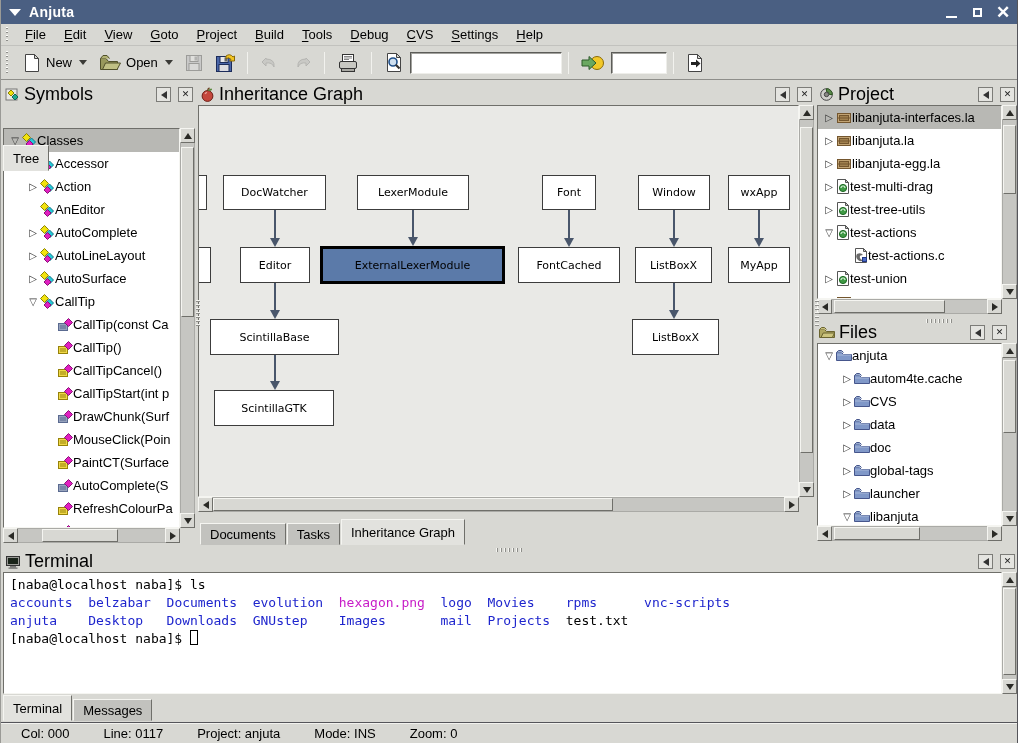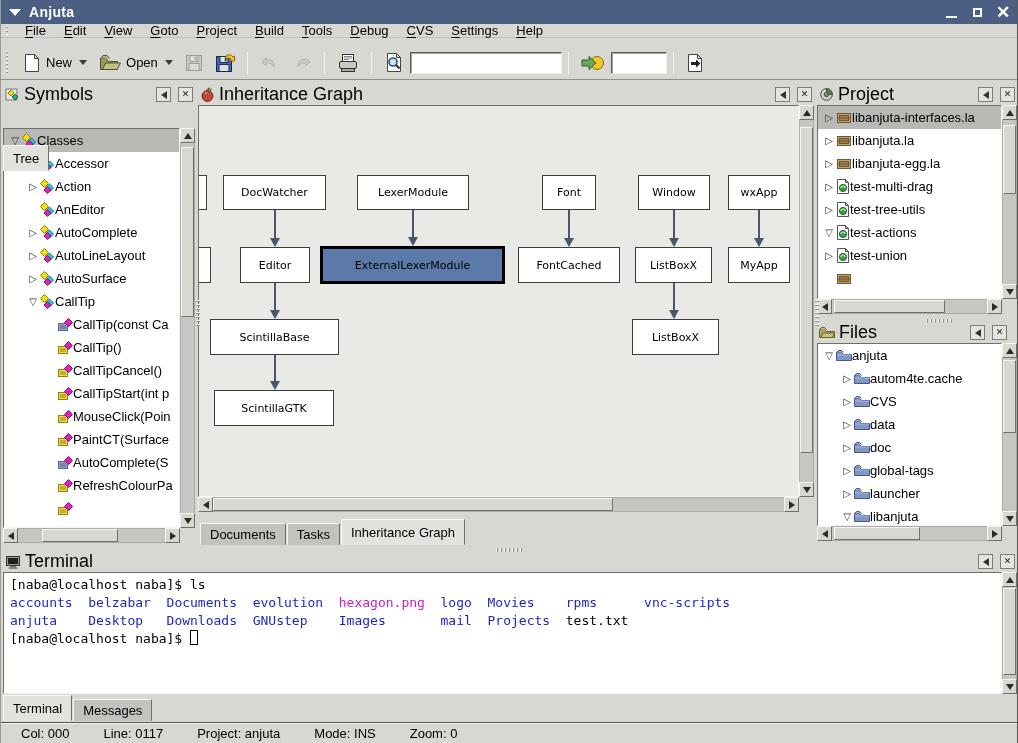--- a/index.html
+++ b/index.html
@@ -13,21 +13,21 @@
   .titlebar .win-menu { width:16px; height:16px; display:flex; align-items:center; justify-content:center; margin-right:6px; cursor:default; }
   .tri-down-w { width:0; height:0; border-left:6px solid transparent; border-right:6px solid transparent; border-top:7px solid #fff; }
   .title-text { font-weight:bold; font-size:14px; letter-spacing:.3px; }
   .title-controls { margin-left:auto; display:flex; align-items:center; gap:10px; }
   .tctl { color:#fff; width:16px; height:16px; display:flex; align-items:center; justify-content:center; font-size:13px; }
   .tctl.min { align-items:flex-end; }
   .tctl .bar { width:11px; height:2px; background:#fff; margin-bottom:2px; }
   .tctl .box { width:9px; height:9px; border:2px solid #fff; }
   .tctl.close { font-size:17px; font-weight:bold; }
 
-  .menubar { position:absolute; left:0; top:24px; width:100%; height:14px; background:#d8d8d3; display:flex; align-items:center; border-bottom:1px solid #c2c2be; }
+  .menubar { position:absolute; left:0; top:24px; width:100%; height:22px; background:#d8d8d3; display:flex; align-items:center; border-bottom:1px solid #c2c2be; }
   .grip-v { width:5px; height:70%; margin:0 5px; background-image:repeating-linear-gradient(#fdfdfa 0 1px,#8e8e8a 1px 2px, transparent 2px 4px); background-size:2px 100%; background-repeat:repeat-y; }
   .menu-item { padding:2px 9px; cursor:default; }
   .menu-item u { text-underline-offset:2px; }
 
   .toolbar { position:absolute; left:0; top:46px; width:100%; height:34px; background:#d8d8d3; display:flex; align-items:center; border-bottom:1px solid #8e8e8a; }
   .tbtn { display:flex; align-items:center; gap:4px; padding:3px 5px; border:1px solid transparent; border-radius:2px; cursor:default; }
   .tbtn .lbl { padding:0 1px; }
   .tbtn .dd { width:0; height:0; border-left:4px solid transparent; border-right:4px solid transparent; border-top:5px solid #3a3a36; margin-left:2px; }
   .tbtn.disabled { opacity:.45; filter:grayscale(.8); }
   .tsep { width:1px; height:22px; background:#9a9a96; border-right:1px solid #f2f2ee; margin:0 6px; }
@@ -382,20 +382,32 @@
             <span class="expander"></span>
             <span class="icon">
               <svg width="15" height="14" viewBox="0 0 15 14">
                 <rect x="0.5" y="5.5" width="9" height="7" fill="#f0d848" stroke="#96820a"></rect>
                 <line x1="2" y1="8" x2="8" y2="8" stroke="#96820a"></line>
                 <line x1="2" y1="10" x2="8" y2="10" stroke="#96820a"></line>
                 <polygon points="10.5,0.5 14.5,4.5 10.5,8.5 6.5,4.5" fill="#e020c0" stroke="#8a1078"></polygon>
               </svg>
             </span>
             <span class="tree-label">CallTipStart(int p</span>
+          </div>
+          <div class="tree-row" style="padding-left: 40px;">
+            <span class="expander"></span>
+            <span class="icon">
+              <svg width="15" height="14" viewBox="0 0 15 14">
+                <rect x="0.5" y="5.5" width="9" height="7" fill="#96a2bc" stroke="#5a6a90"></rect>
+                <line x1="2" y1="8" x2="8" y2="8" stroke="#5a6a90"></line>
+                <line x1="2" y1="10" x2="8" y2="10" stroke="#5a6a90"></line>
+                <polygon points="10.5,0.5 14.5,4.5 10.5,8.5 6.5,4.5" fill="#e020c0" stroke="#8a1078"></polygon>
+              </svg>
+            </span>
+            <span class="tree-label">DrawChunk(Surf</span>
           </div>
           <div class="tree-row" style="padding-left: 40px;">
             <span class="expander"></span>
             <span class="icon">
               <svg width="15" height="14" viewBox="0 0 15 14">
                 <rect x="0.5" y="5.5" width="9" height="7" fill="#f0d848" stroke="#96820a"></rect>
                 <line x1="2" y1="8" x2="8" y2="8" stroke="#96820a"></line>
                 <line x1="2" y1="10" x2="8" y2="10" stroke="#96820a"></line>
                 <polygon points="10.5,0.5 14.5,4.5 10.5,8.5 6.5,4.5" fill="#e020c0" stroke="#8a1078"></polygon>
               </svg>
@@ -644,20 +656,32 @@
             <span class="icon">
               <svg width="14" height="15" viewBox="0 0 14 15">
                 <path d="M1.5 0.5 h8 l3 3 v11 h-11 z" fill="#fff" stroke="#555"></path>
                 <path d="M9.5 0.5 l3 3 h-3 z" fill="#ccc" stroke="#555"></path>
                 <circle cx="7" cy="9" r="3.6" fill="#3f9a45" stroke="#1e6a24"></circle>
                 <path d="M5 9 a2 2 0 0 1 4 0" fill="none" stroke="#d5efd6" stroke-width="1.2"></path>
               </svg>
             </span>
             <span class="tree-label">test-actions</span>
           </div>
+          <div class="tree-row" style="padding-left: 22px;">
+            <span class="expander"></span>
+            <span class="icon">
+              <svg width="14" height="15" viewBox="0 0 14 15">
+                <path d="M1.5 0.5 h8 l3 3 v11 h-11 z" fill="#fff" stroke="#555"></path>
+                <path d="M9.5 0.5 l3 3 h-3 z" fill="#ccc" stroke="#555"></path>
+                <path d="M3 6 q4 -2 6 1 q-4 0 -3 3 q1 3 4 1 q-2 4 -6 1 q-3 -3 -1 -6 z" fill="#6a6a6a"></path>
+                <rect x="8.5" y="9.5" width="4" height="4" fill="#4a6ac8" stroke="#243a84"></rect>
+              </svg>
+            </span>
+            <span class="tree-label">test-actions.c</span>
+          </div>
           <div class="tree-row" style="padding-left: 4px;">
             <span class="expander">▷</span>
             <span class="icon">
               <svg width="14" height="15" viewBox="0 0 14 15">
                 <path d="M1.5 0.5 h8 l3 3 v11 h-11 z" fill="#fff" stroke="#555"></path>
                 <path d="M9.5 0.5 l3 3 h-3 z" fill="#ccc" stroke="#555"></path>
                 <circle cx="7" cy="9" r="3.6" fill="#3f9a45" stroke="#1e6a24"></circle>
                 <path d="M5 9 a2 2 0 0 1 4 0" fill="none" stroke="#d5efd6" stroke-width="1.2"></path>
               </svg>
             </span>

